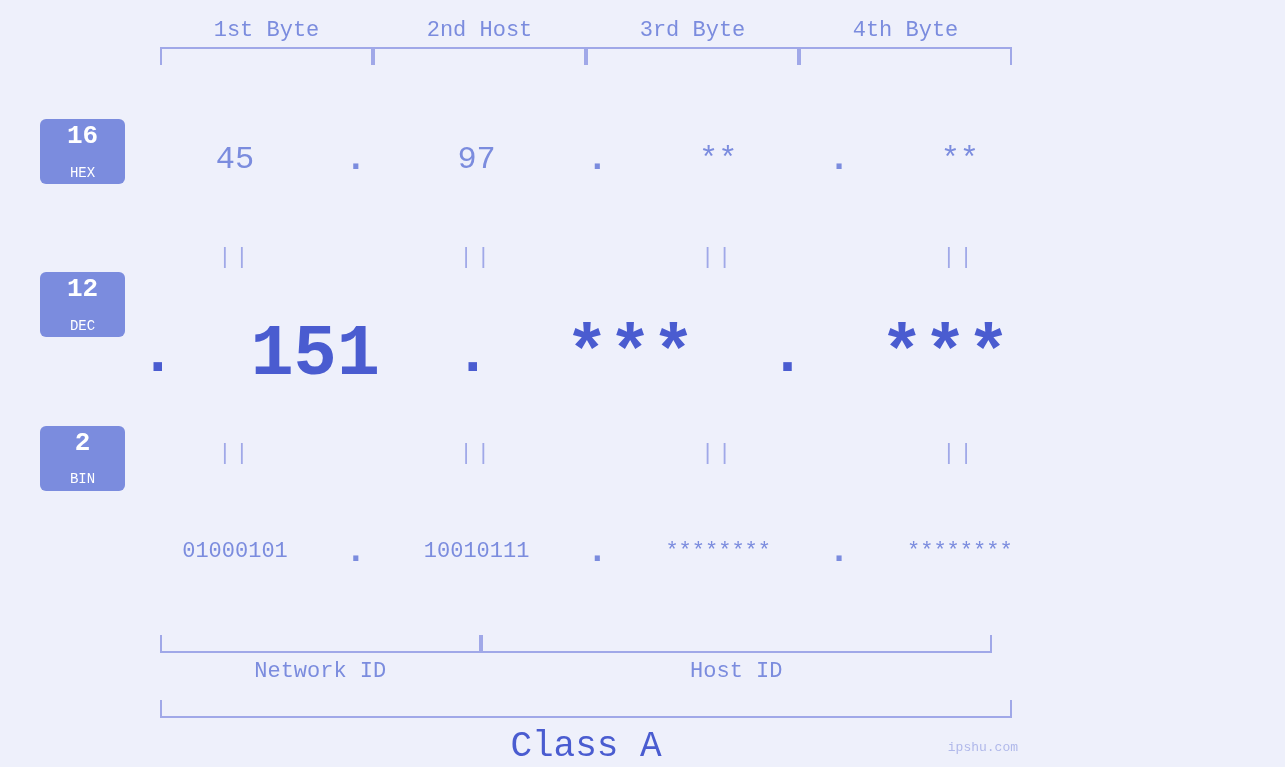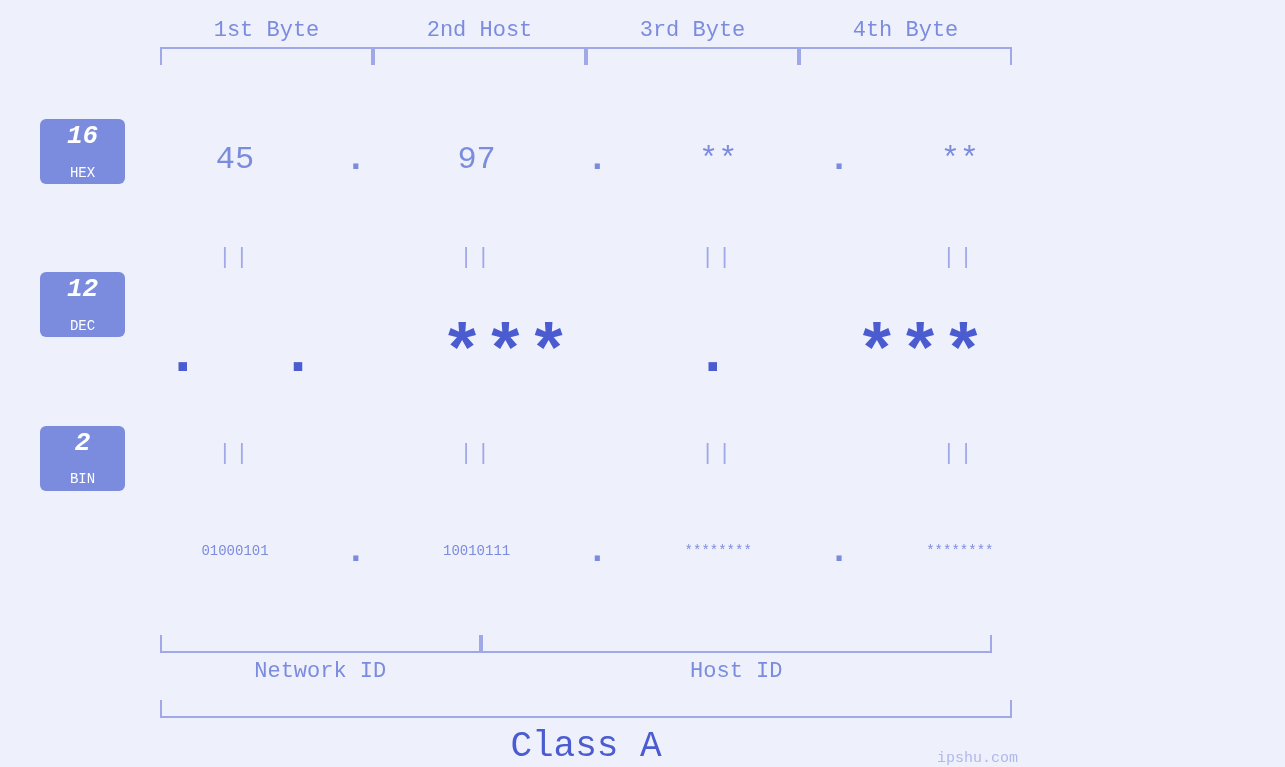--- a/index.html
+++ b/index.html
@@ -87,21 +87,20 @@
       flex-direction: column;
       align-items: center;
       justify-content: center;
       font-family: 'Courier New', Courier, monospace;
     }
 
     .label-badge .num {
       font-size: 26px;
       font-weight: bold;
       line-height: 1.1;
-      font-style: italic;
     }
 
     .label-badge .base {
       font-size: 14px;
       line-height: 1.1;
       margin-top: 15px;
     }
 
     
     .data-area {
@@ -129,21 +128,21 @@
       font-size: 32px;
     }
 
     .cell.dec {
       font-size: 72px;
       font-weight: bold;
       color: #4a5cd0;
     }
 
     .cell.bin {
-      font-size: 14px;
+      font-size: 22px;
     }
 
     .dot-sep {
       color: #7b8cde;
       font-size: 36px;
       font-weight: bold;
       align-self: center;
     }
 
     .dot-sep.dec {
@@ -245,24 +244,24 @@
     .class-label {
       color: #4a5cd0;
       font-size: 36px;
       font-family: 'Courier New', Courier, monospace;
       text-align: center;
     }
 
     
     .watermark {
       position: absolute;
-      bottom: 0;
+      bottom: 12px;
       right: 14px;
       color: #b0b8ea;
-      font-size: 15px;
+      font-size: 13px;
       font-family: 'Courier New', Courier, monospace;
     }
 
     
     .equals-dot {
       width: 20px;
       text-align: center;
       color: transparent;
       font-size: 22px;
     }
@@ -320,20 +319,21 @@
         <div class="equals-dot"> </div>
         <div class="equals-cell">||</div>
         <div class="equals-dot"> </div>
         <div class="equals-cell">||</div>
         <div class="equals-dot"> </div>
         <div class="equals-cell">||</div>
       </div>
 
       <div class="data-row">
         <span class="dot-sep dec">.</span>
+        <div class="cell dec">151</div>
         <span class="dot-sep dec">.</span>
         <div class="cell dec">***</div>
         <span class="dot-sep dec">.</span>
         <div class="cell dec">***</div>
       </div>
 
       <div class="equals-row">
         <div class="equals-cell">||</div>
         <div class="equals-dot"> </div>
         <div class="equals-cell">||</div>

